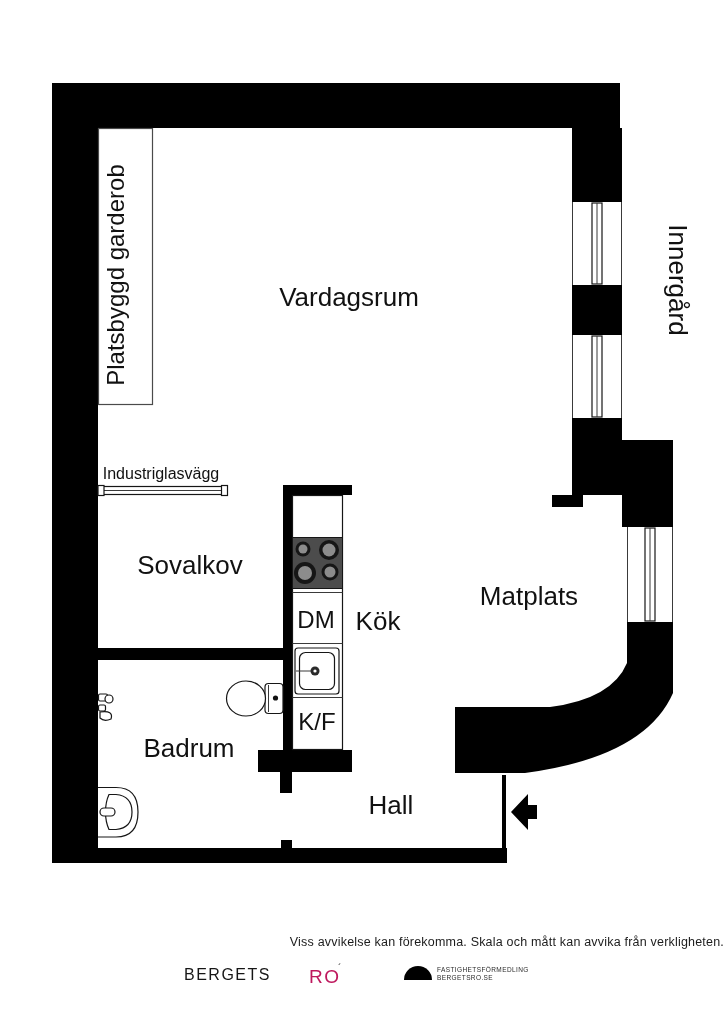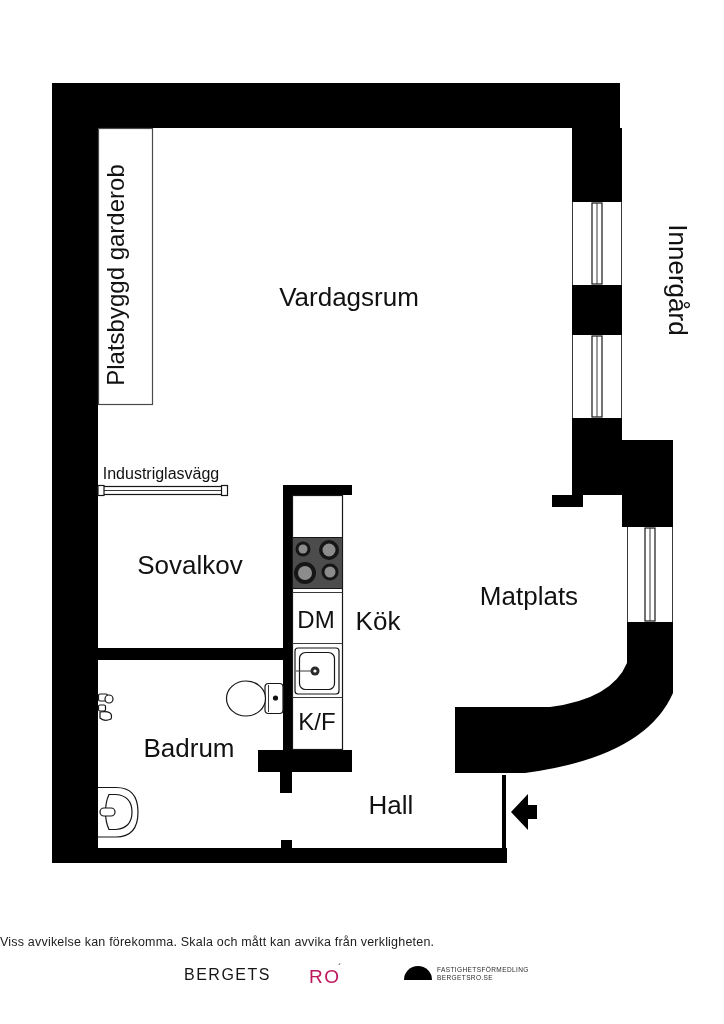--- a/index.html
+++ b/index.html
@@ -5,21 +5,21 @@
   html,body{margin:0;padding:0;background:#fff;}
   #stage{position:relative;width:724px;height:1024px;background:#fff;overflow:hidden;
          font-family:"Liberation Sans",sans-serif;}
   svg{position:absolute;left:0;top:0;}
   svg text{fill:#111;}
   .room-label{font:26px "Liberation Sans",sans-serif;}
   .small-label{font:16px "Liberation Sans",sans-serif;}
   .fixture-label{font:24px "Liberation Sans",sans-serif;}
   .thin{stroke:#3a3a3a;stroke-width:1;fill:none;}
   .outline{stroke:#161616;stroke-width:1.2;fill:#fff;}
-  .footer-disclaimer{position:absolute;left:0;top:935px;width:724px;text-align:left;
+  .footer-disclaimer{position:absolute;left:0;top:935px;width:724px;text-align:right;
       font-size:12.5px;color:#1c1c1c;letter-spacing:0.2px;}
   .brand-word1{position:absolute;left:184px;top:966px;font-size:16px;color:#161616;letter-spacing:1.5px;}
   .brand-word2{position:absolute;left:309px;top:966px;font-size:19px;color:#be185d;letter-spacing:1.5px;}
   .brand-mark{position:absolute;left:338px;top:963px;font-size:10px;color:#161616;}
   .agency-dome{position:absolute;left:404px;top:966px;width:28px;height:14px;background:#000;
       border-radius:14px 14px 0 0;}
   .agency-text{position:absolute;left:437px;top:966px;font-size:6.5px;line-height:8px;
       color:#2a2a2a;letter-spacing:0.4px;}
 </style>
 </head>

